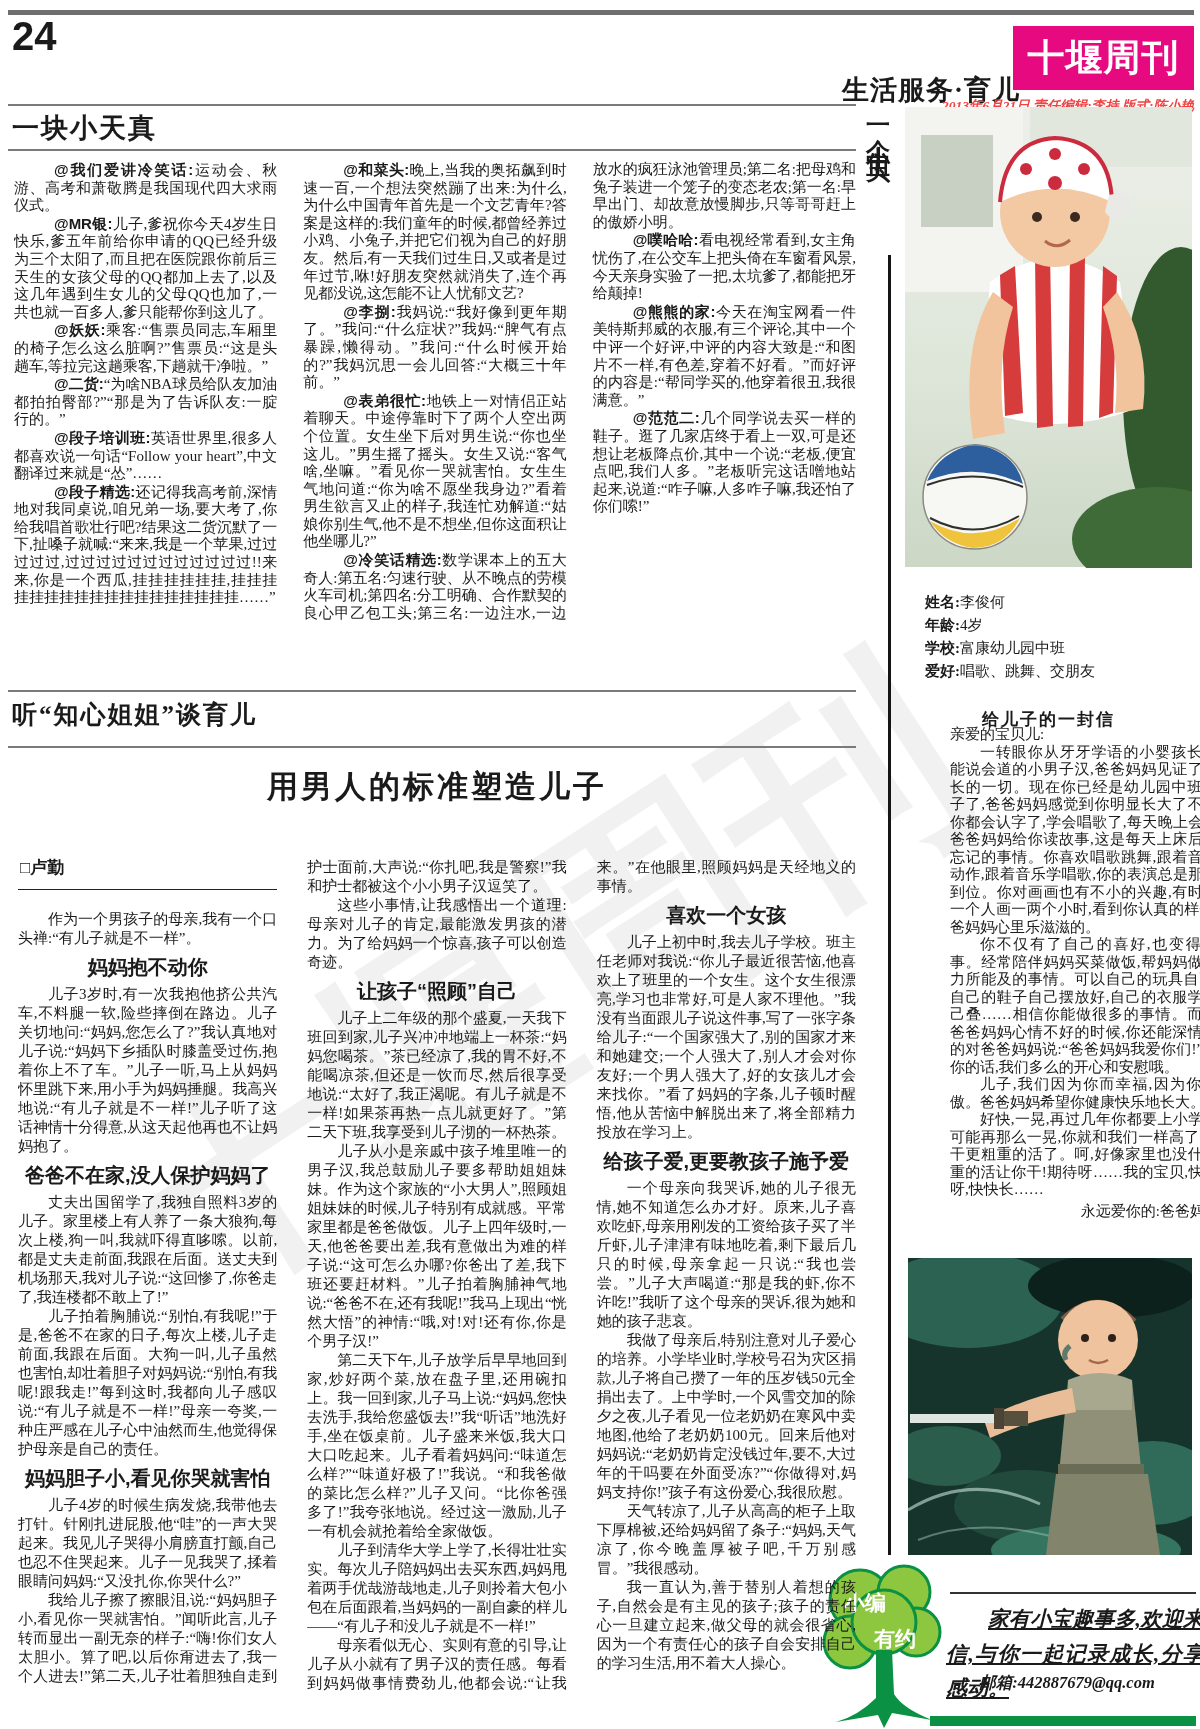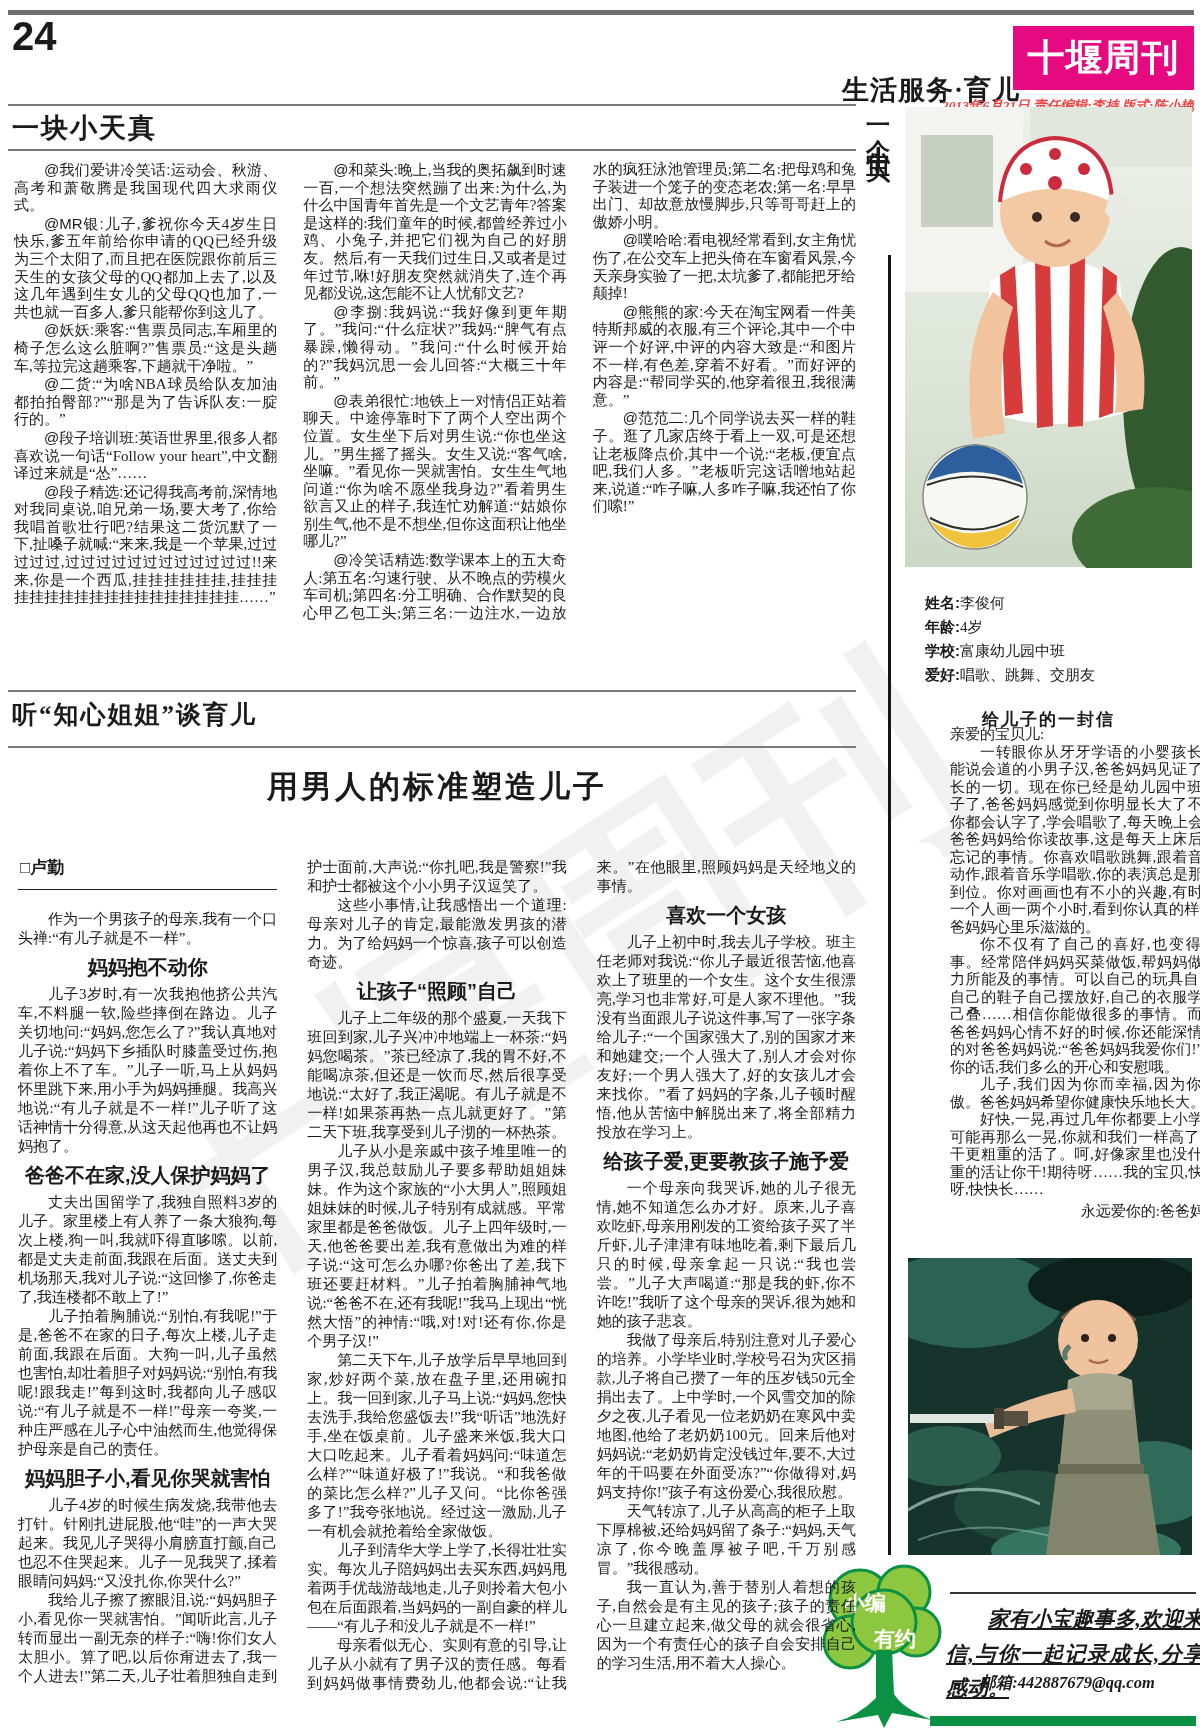--- a/index.html
+++ b/index.html
@@ -23,42 +23,42 @@
     font-style:italic;color:#ef4444;}
 
   
   .rule{background:#7a7a7a;height:2px;}
 
   
   .jokes-title{left:12px;top:110px;font-size:27px;font-weight:bold;letter-spacing:2px;}
   .jokes-body{left:14px;top:161px;width:842px;height:478px;column-count:3;column-gap:26px;
     column-fill:auto;font-size:15px;line-height:17.6px;text-align:justify;overflow:hidden;z-index:1;}
   .jokes-body p{margin:0;text-indent:2em;}
-  .jokes-body b{font-family:"Liberation Sans","DejaVu Sans",sans-serif;font-weight:normal;}
+  .jokes-body b{font-family:"Liberation Sans","DejaVu Sans",sans-serif;font-weight:bold;margin-left:10px;}
 
   
   .sect2-title{left:12px;top:698px;font-size:25px;font-weight:bold;letter-spacing:2px;}
   .headline{left:18px;top:766px;width:838px;text-align:center;font-size:31px;font-weight:bold;letter-spacing:3px;}
   .article-body{left:18px;top:858px;width:838px;height:862px;column-count:3;column-gap:30px;
     column-fill:auto;font-size:15px;line-height:19px;text-align:justify;overflow:hidden;z-index:1;}
   .article-body .para{margin:0;text-indent:2em;}
   .article-body .subhead{font-family:"Liberation Sans","DejaVu Sans",sans-serif;font-weight:bold;
     font-size:20px;text-align:center;margin:10px 0 8px 0;break-inside:avoid;}
   .byline{font-family:"Liberation Sans","DejaVu Sans",sans-serif;font-weight:bold;font-size:17px;
     border-bottom:1.5px solid #222;padding:0 0 12px 2px;margin:0 0 20px 0;}
 
   
   .v-title{left:862px;top:112px;writing-mode:vertical-rl;font-size:24px;font-weight:bold;
     letter-spacing:7px;}
   .v-divider{left:888px;top:255px;width:3px;height:1300px;background:#151515;}
   .photo1{left:905px;top:106px;width:287px;height:462px;}
   .photo2{left:908px;top:1258px;width:284px;height:297px;}
   .photo1 svg,.photo2 svg{display:block;width:100%;height:100%;}
   .profile{left:925px;top:591px;font-size:15px;line-height:23px;}
-  .profile b{font-family:Liberation Sans, sans-serif;}
+  .profile b{font-family:Liberation Serif, serif;}
   .letter-title{left:905px;top:708px;width:287px;text-align:center;font-size:17px;font-weight:bold;
     font-family:"Liberation Sans","DejaVu Sans",sans-serif;letter-spacing:2px;}
   .letter{left:950px;top:726px;width:284px;font-size:15px;line-height:17.5px;text-align:justify;}
   .letter p{margin:0;text-indent:2em;}
   .letter .salutation{text-indent:0;}
   .letter .signoff{text-indent:0;text-align:right;padding-right:14px;margin-top:4px;}
 
   
   .tree{left:818px;top:1550px;width:130px;height:178px;}
   .tree svg{display:block;width:100%;height:100%;}

